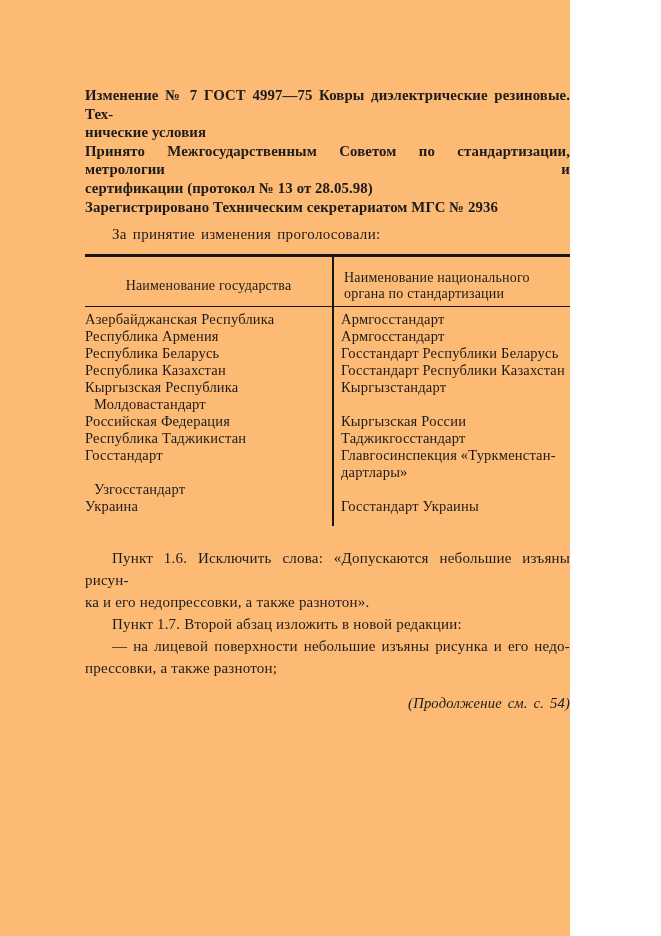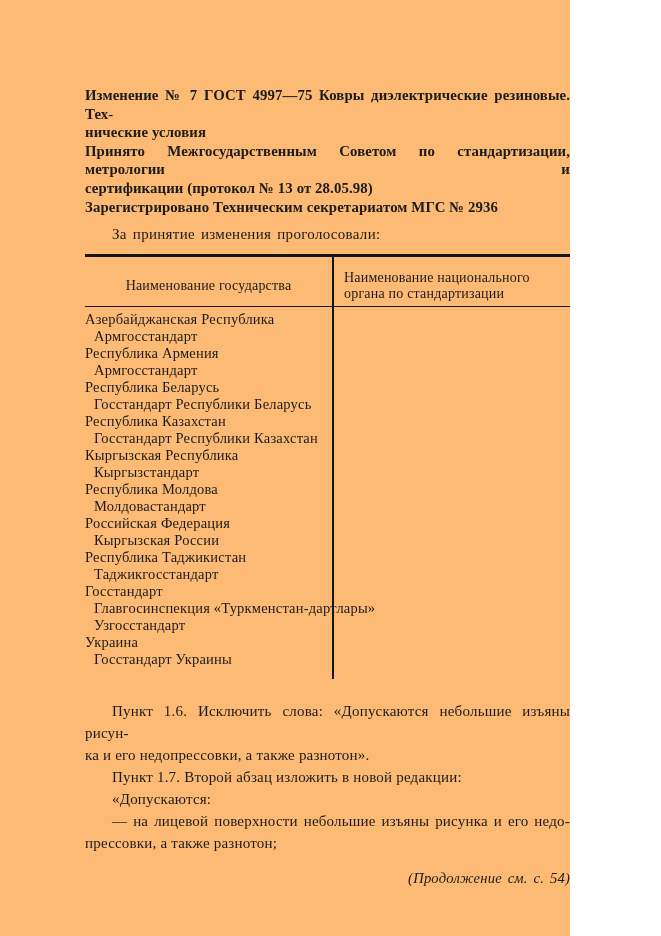--- a/index.html
+++ b/index.html
@@ -58,21 +58,21 @@
     margin-top: 9px;
   }
   .th-state { width: 247px; text-align: center; align-self: center; }
   .th-org   { flex: 1; text-align: left; padding: 0 12px; }
   .tbody {
     padding: 4px 0 11px 0;
     font-size: 14.5px;
     line-height: 17px;
     letter-spacing: 0.2px;
   }
-  .trow { display: flex; flex-direction: column; }
+  .trow { display: flex; }
   .cell-state { width: 247px; padding-right: 8px; box-sizing: border-box; }
   .cell-org   { flex: 1; padding-left: 9px; }
   .paras {
     margin-top: 21px;
     font-size: 15px;
     line-height: 22px;
     letter-spacing: 0.2px;
   }
   .indent { text-indent: 27px; }
   .continuation {
@@ -130,21 +130,20 @@
         </div>
         <div class="trow">
           <div class="cell-state">Республика Казахстан</div>
           <div class="cell-org">Госстандарт Республики Казахстан</div>
         </div>
         <div class="trow">
           <div class="cell-state">Кыргызская Республика</div>
           <div class="cell-org">Кыргызстандарт</div>
         </div>
         <div class="trow">
-          <div class="cell-state">Республика Молдова</div>
           <div class="cell-org">Молдовастандарт</div>
         </div>
         <div class="trow">
           <div class="cell-state">Российская Федерация</div>
           <div class="cell-org">Кыргызская России</div>
         </div>
         <div class="trow">
           <div class="cell-state">Республика Таджикистан</div>
           <div class="cell-org">Таджикгосстандарт</div>
         </div>
@@ -161,21 +160,20 @@
         </div>
       </div>
     </div>
 
     <div class="paras">
       <div>
         <div class="jline indent">Пункт 1.6. Исключить слова: «Допускаются небольшие изъяны рисун-</div>
         <div>ка и его недопрессовки, а также разнотон».</div>
       </div>
       <div class="indent">Пункт 1.7. Второй абзац изложить в новой редакции:</div>
-      <div class="indent">«Допускаются:</div>
       <div>
         <div class="jline indent">— на лицевой поверхности небольшие изъяны рисунка и его недо-</div>
         <div>прессовки, а также разнотон;</div>
       </div>
     </div>
 
     <div class="continuation">(Продолжение см. с. 54)</div>
 
   </div>
 </div>

